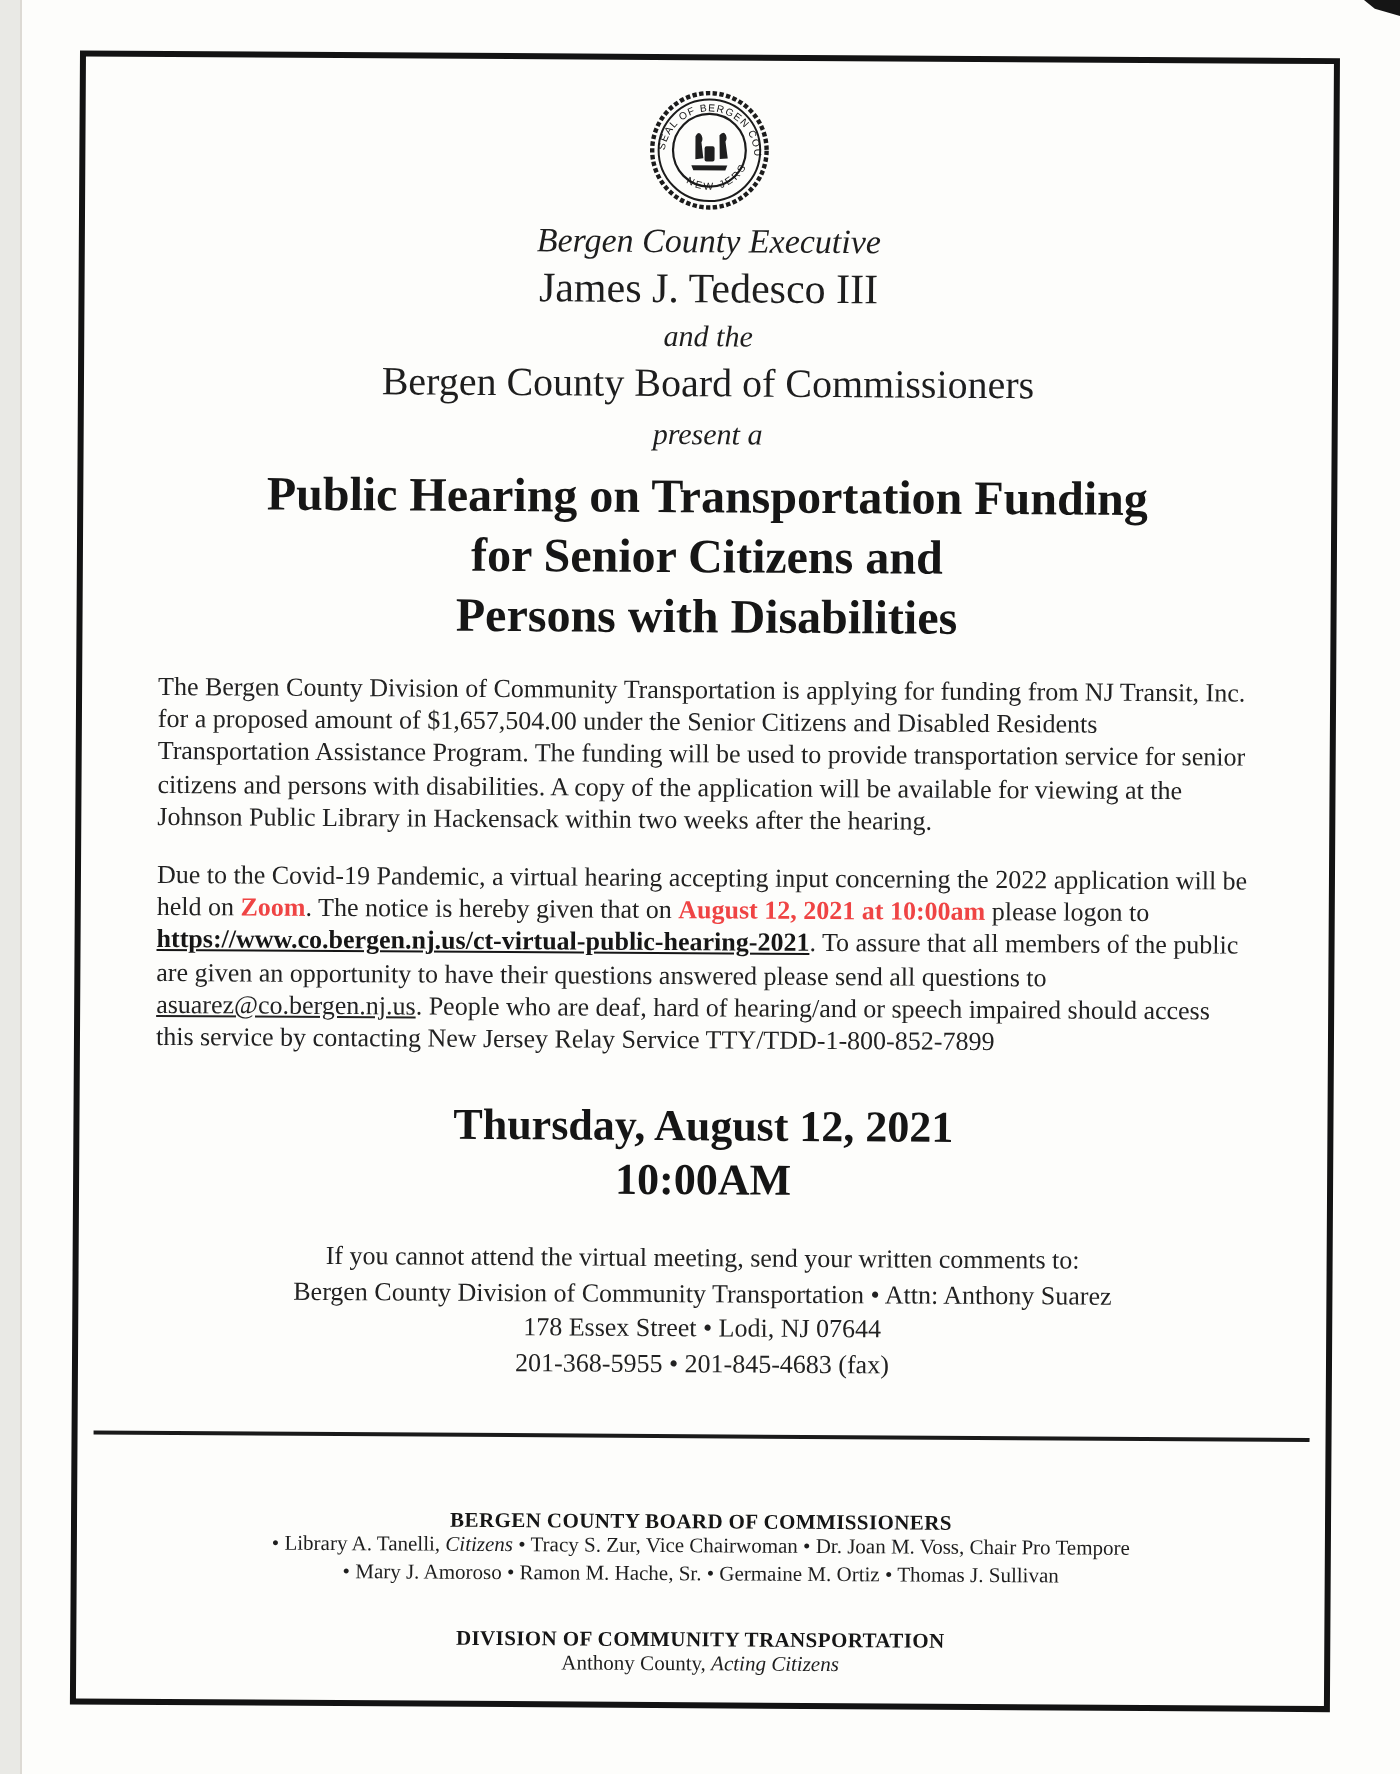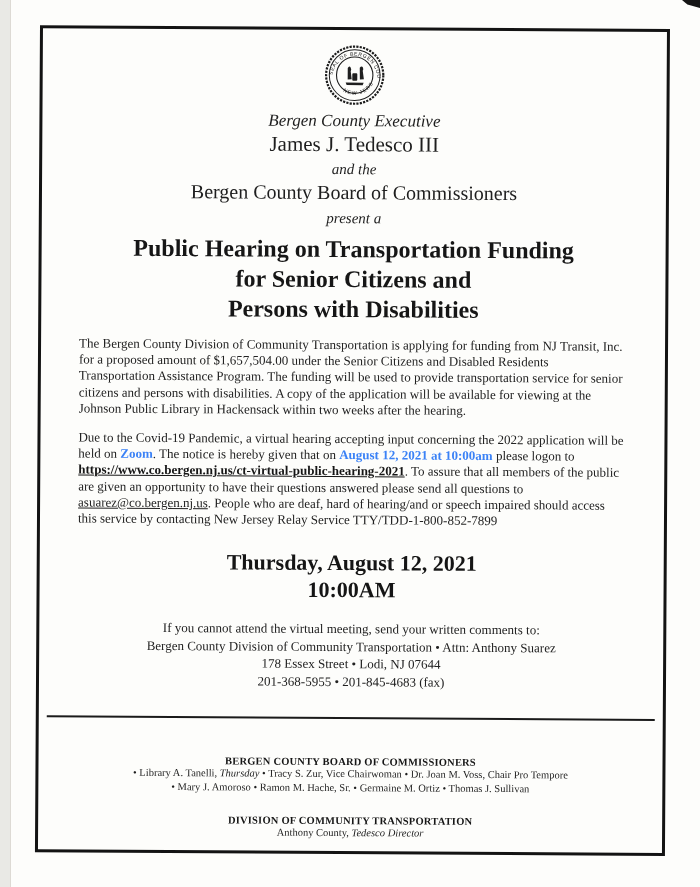--- a/index.html
+++ b/index.html
@@ -34,21 +34,21 @@
   .exec-label{font-style:italic;font-size:17px;line-height:20px;margin-top:5px;}
   .exec-name{font-size:21px;line-height:24px;margin-top:1px;}
   .and-the{font-style:italic;font-size:15px;line-height:18px;margin-top:4px;}
   .board-name{font-size:20px;line-height:24px;margin-top:2px;}
   .present-a{font-style:italic;font-size:15px;line-height:18px;margin-top:5px;}
   .big-title{font-size:24px;font-weight:bold;line-height:30px;margin-top:7px;color:#161616;}
   .body-para{
     text-align:left;font-size:13px;line-height:16.2px;
     margin:13px 38px 0 38px;color:#222;
   }
-  .b{font-weight:bold;color:#3b82f6;}
+  .b{font-weight:bold;color:#ef4444;}
   .u{text-decoration:underline;}
   .bu{font-weight:bold;text-decoration:underline;color:#161616;}
   .event-date{font-size:22px;font-weight:bold;line-height:27px;margin-top:21px;color:#151515;}
   .event-time{font-size:22px;font-weight:bold;line-height:27px;color:#151515;}
   .comments{font-size:13px;line-height:17.5px;margin-top:17px;color:#222;}
   .rule{
     border:none;border-top:2px solid #1a1a1a;
     margin:27px 8px 0 8px;
   }
   .foot-header{font-size:10.5px;font-weight:bold;letter-spacing:.2px;margin-top:37px;color:#161616;}
@@ -108,19 +108,19 @@
   <div class="comments">
     <div>If you cannot attend the virtual meeting, send your written comments to:</div>
     <div>Bergen County Division of Community Transportation • Attn: Anthony Suarez</div>
     <div>178 Essex Street • Lodi, NJ 07644</div>
     <div>201-368-5955 • 201-845-4683 (fax)</div>
   </div>
 
   <hr class="rule">
 
   <div class="foot-header">BERGEN COUNTY BOARD OF COMMISSIONERS</div>
-  <div class="foot-line"><span>• Library A. Tanelli, </span><span class="i">Thursday</span><span> • Tracy S. Zur, Vice Chairwoman • Dr. Joan M. Voss, Chair Pro Tempore</span></div>
+  <div class="foot-line"><span>• Library A. Tanelli, </span><span class="i">Citizens</span><span> • Tracy S. Zur, Vice Chairwoman • Dr. Joan M. Voss, Chair Pro Tempore</span></div>
   <div class="foot-line">• Mary J. Amoroso • Ramon M. Hache, Sr. • Germaine M. Ortiz • Thomas J. Sullivan</div>
 
   <div class="division-header">DIVISION OF COMMUNITY TRANSPORTATION</div>
-  <div class="foot-line"><span>Anthony County, </span><span class="i">Tedesco Director</span></div>
+  <div class="foot-line"><span>Anthony County, </span><span class="i">Acting Citizens</span></div>
 
 </div>
 
 </body></html>

